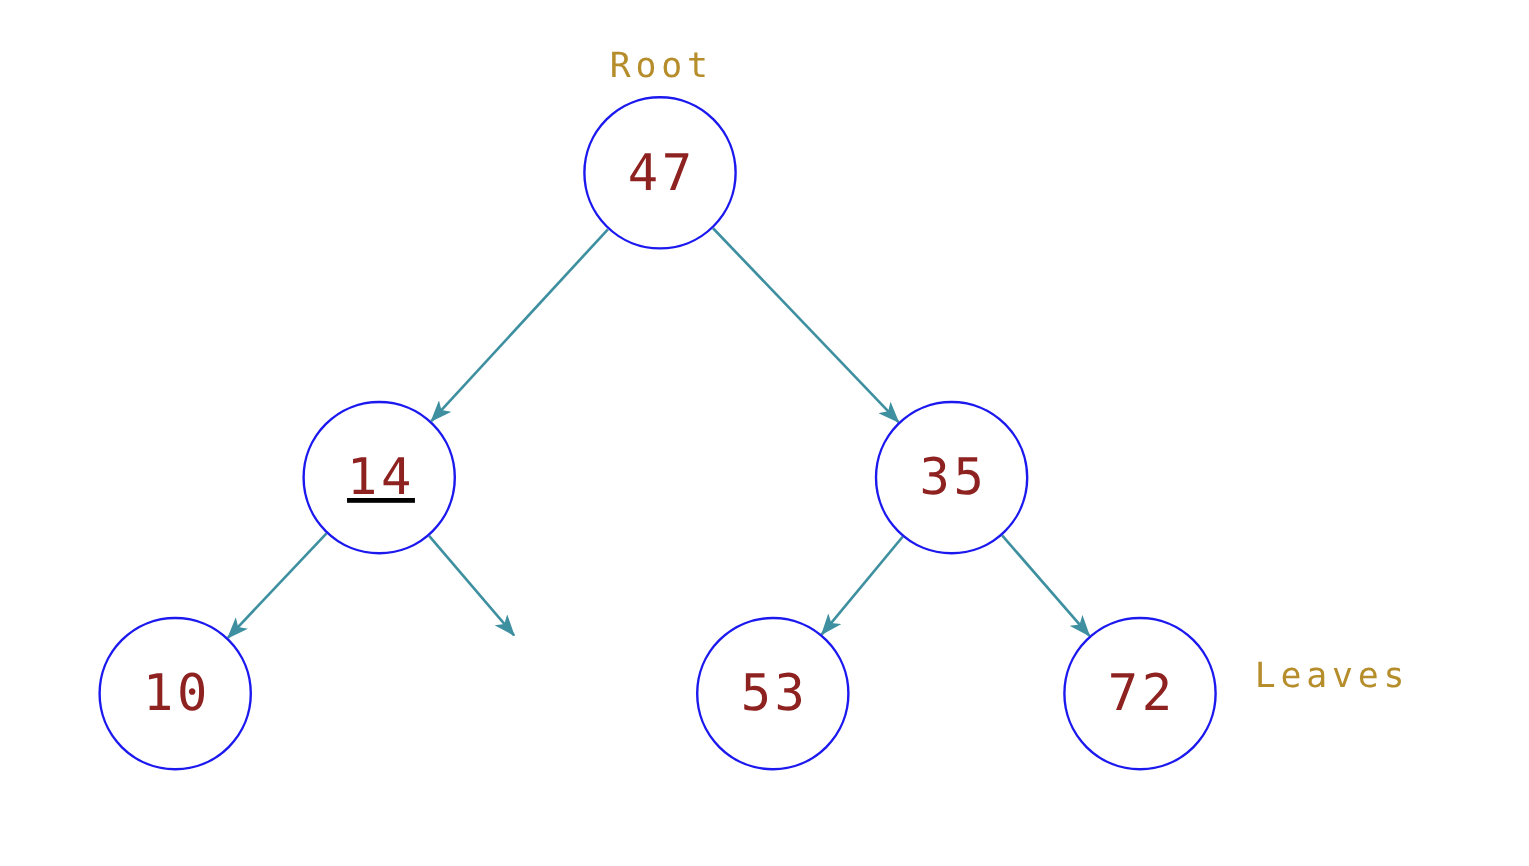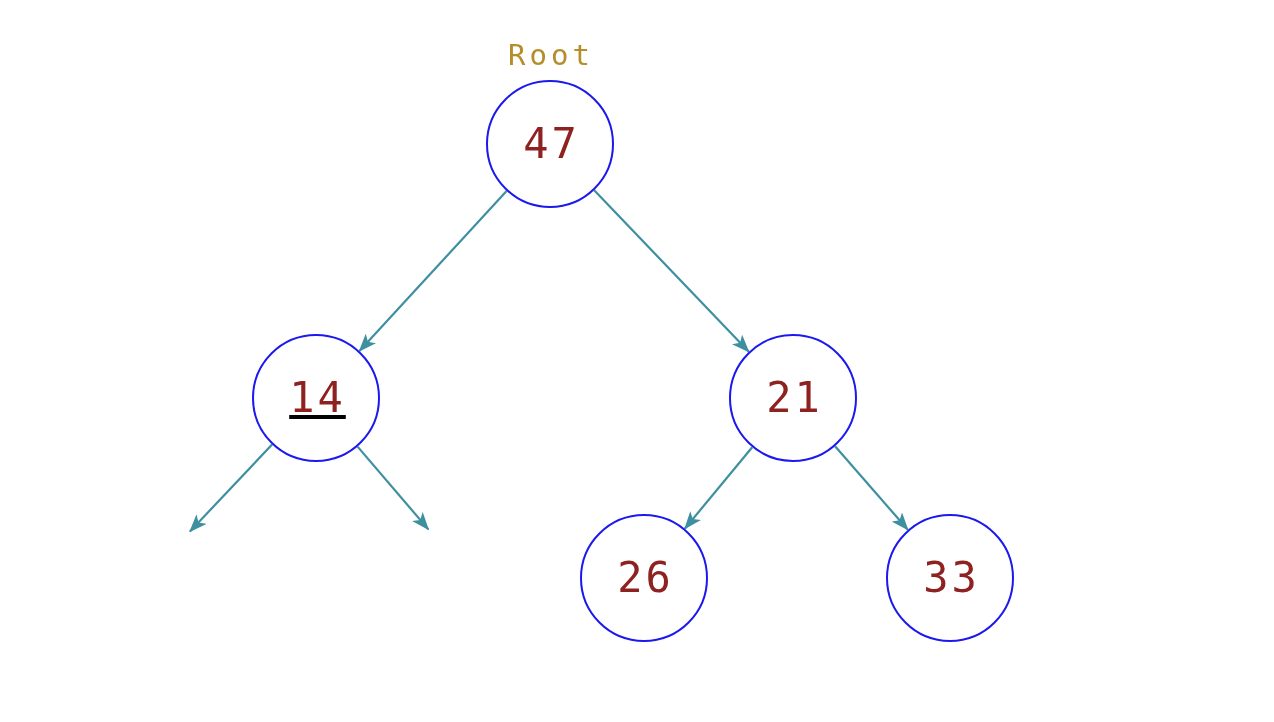--- a/index.html
+++ b/index.html
@@ -91,27 +91,31 @@
 
   <div class="tree-node n-root">
     <span class="node-value">47</span>
   </div>
 
   <div class="tree-node n-l">
     <span class="node-value">14</span>
   </div>
 
   <div class="tree-node n-r">
-    <span class="node-value">21</span>
+    <span class="node-value">35</span>
+  </div>
+
+  <div class="tree-node n-ll">
+    <span class="node-value">10</span>
   </div>
 
 
-
   <div class="tree-node n-rl">
-    <span class="node-value">26</span>
+    <span class="node-value">53</span>
   </div>
 
   <div class="tree-node n-rr">
-    <span class="node-value">33</span>
+    <span class="node-value">72</span>
   </div>
 
+  <div class="annotation lbl-leaves">Leaves</div>
 
 </div>
 
 </body></html>

